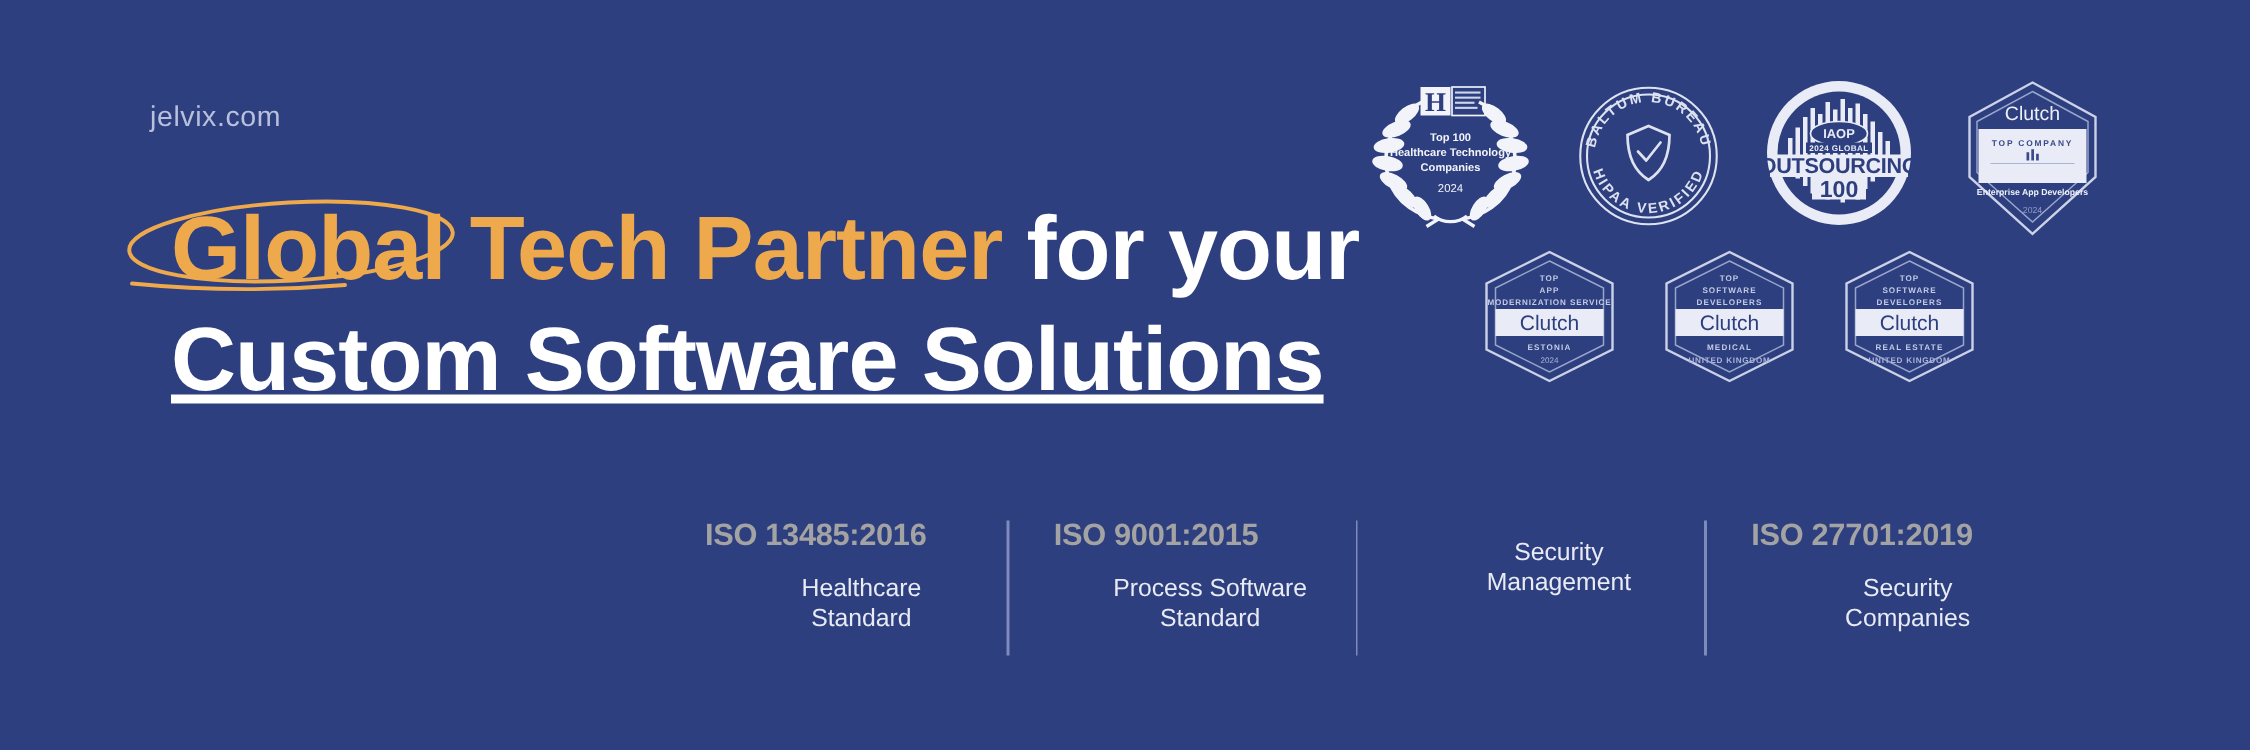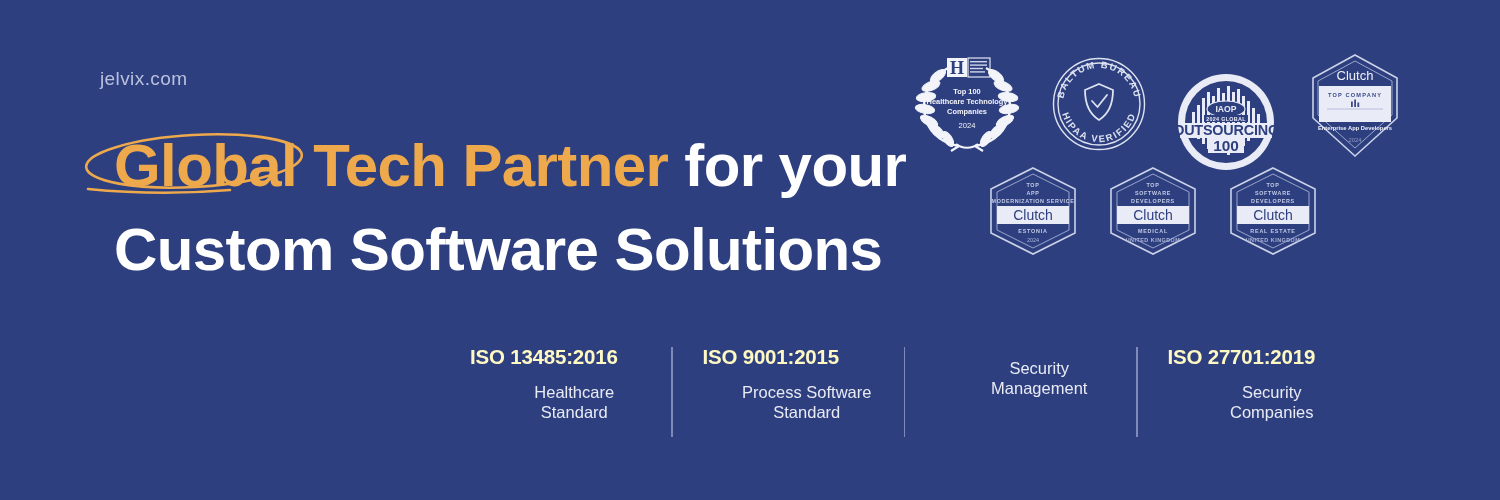--- a/index.html
+++ b/index.html
@@ -33,21 +33,21 @@
   }
   .hl-line {
     font-size:60px;
     font-weight:bold;
     line-height:60px;
     letter-spacing:-0.6px;
     white-space:nowrap;
     color:#ffffff;
   }
   .hl-line1 { position:relative; padding-left:14px; }
-  .hl-line2 { padding-left:14px; margin-top:24px; }
+  .hl-line2 { padding-left:14px; margin-top:14px;text-decoration:underline; }
   .accent { color:#eda94c; }
 
   
   .circle-mark {
     position:absolute;
     left:-16px; top:-8px;
     width:240px; height:72px;
     pointer-events:none;
     overflow:visible;
   }
@@ -72,21 +72,21 @@
   }
   .iso-col .divider {
     position:absolute; right:30px; top:2px;
     width:1.5px; height:90px;
     background:#99a4cf;
     opacity:.75;
   }
   .iso-col:last-child .divider { display:none; }
   .iso-title {
     font-size:20.5px; font-weight:bold;
-    color:#fef9c3; letter-spacing:-0.2px;
+    color:#a3a3a3; letter-spacing:-0.2px;
     white-space:nowrap;
   }
   .iso-desc {
     margin-top:14px;
     font-size:16.5px; line-height:19.5px;
     color:#e8eaf4; font-weight:400;
   }
   .iso-desc span { display:block;text-align:center; }
 </style>
 </head>
@@ -171,21 +171,21 @@
         <path d="M43 47 L48.5 53 L58 41" fill="none" stroke="#dde2f1" stroke-width="1.8" stroke-linecap="round" stroke-linejoin="round"></path>
         <text font-family="'Liberation Sans',sans-serif" font-size="9.4" font-weight="bold" fill="#dde2f1" letter-spacing="1.6">
           <textPath href="#arcTop" startOffset="50%" text-anchor="middle">BALTUM BUREAU</textPath>
         </text>
         <text font-family="'Liberation Sans',sans-serif" font-size="9.4" font-weight="bold" fill="#dde2f1" letter-spacing="1.8">
           <textPath href="#arcBot" startOffset="50%" text-anchor="middle">HIPAA VERIFIED</textPath>
         </text>
       </svg>
     </div>
 
-    <div class="badge" style="left:262px; top:20px;">
+    <div class="badge" style="left:262px; top:0;">
       <svg width="104" height="100" viewBox="0 0 104 100">
         <circle cx="52" cy="50" r="48" fill="#e9ecf6"></circle>
         <circle cx="52" cy="50" r="41" fill="#2e3f7f"></circle>
 
         <g fill="#e9ecf6">
           <rect x="18" y="40" width="3" height="22"></rect>
           <rect x="23" y="33" width="3" height="34"></rect>
           <rect x="28" y="26" width="3" height="46"></rect>
           <rect x="33" y="20" width="3" height="57"></rect>
           <rect x="38" y="24" width="3" height="50"></rect>

